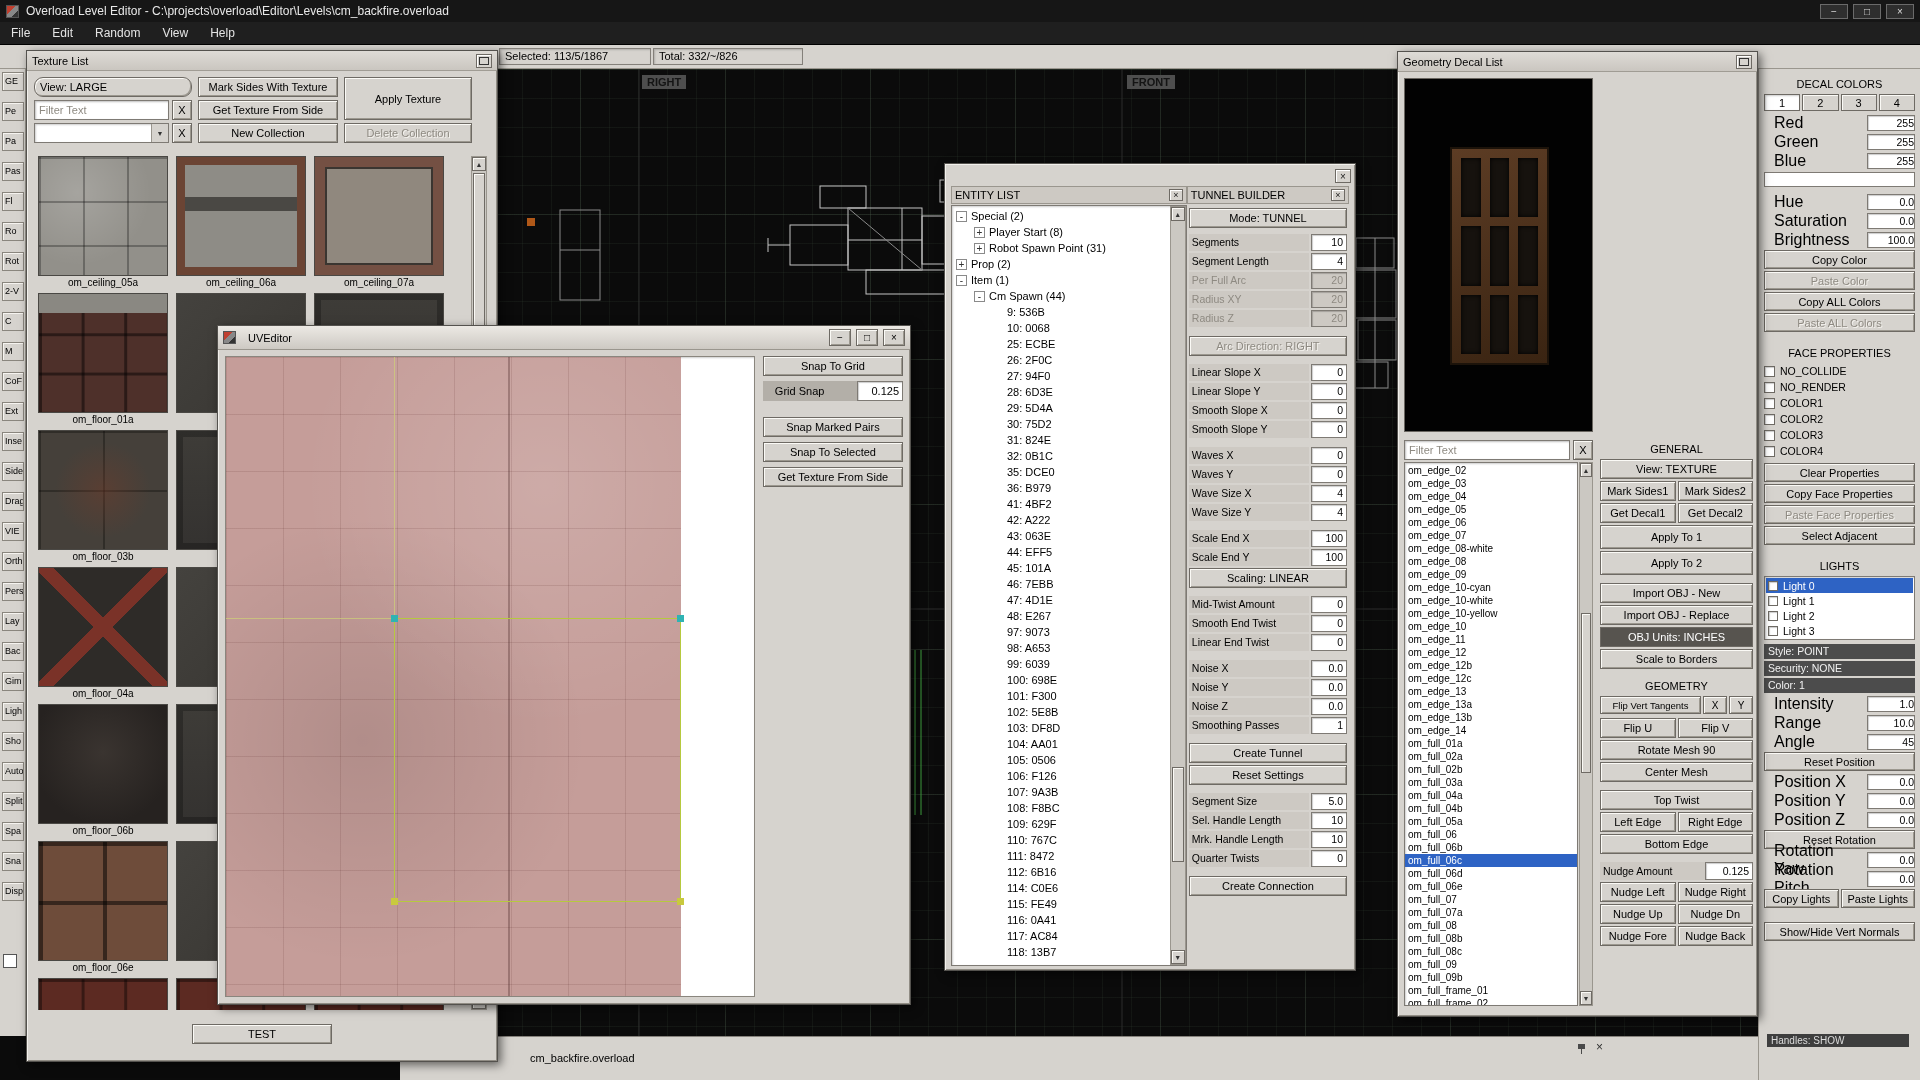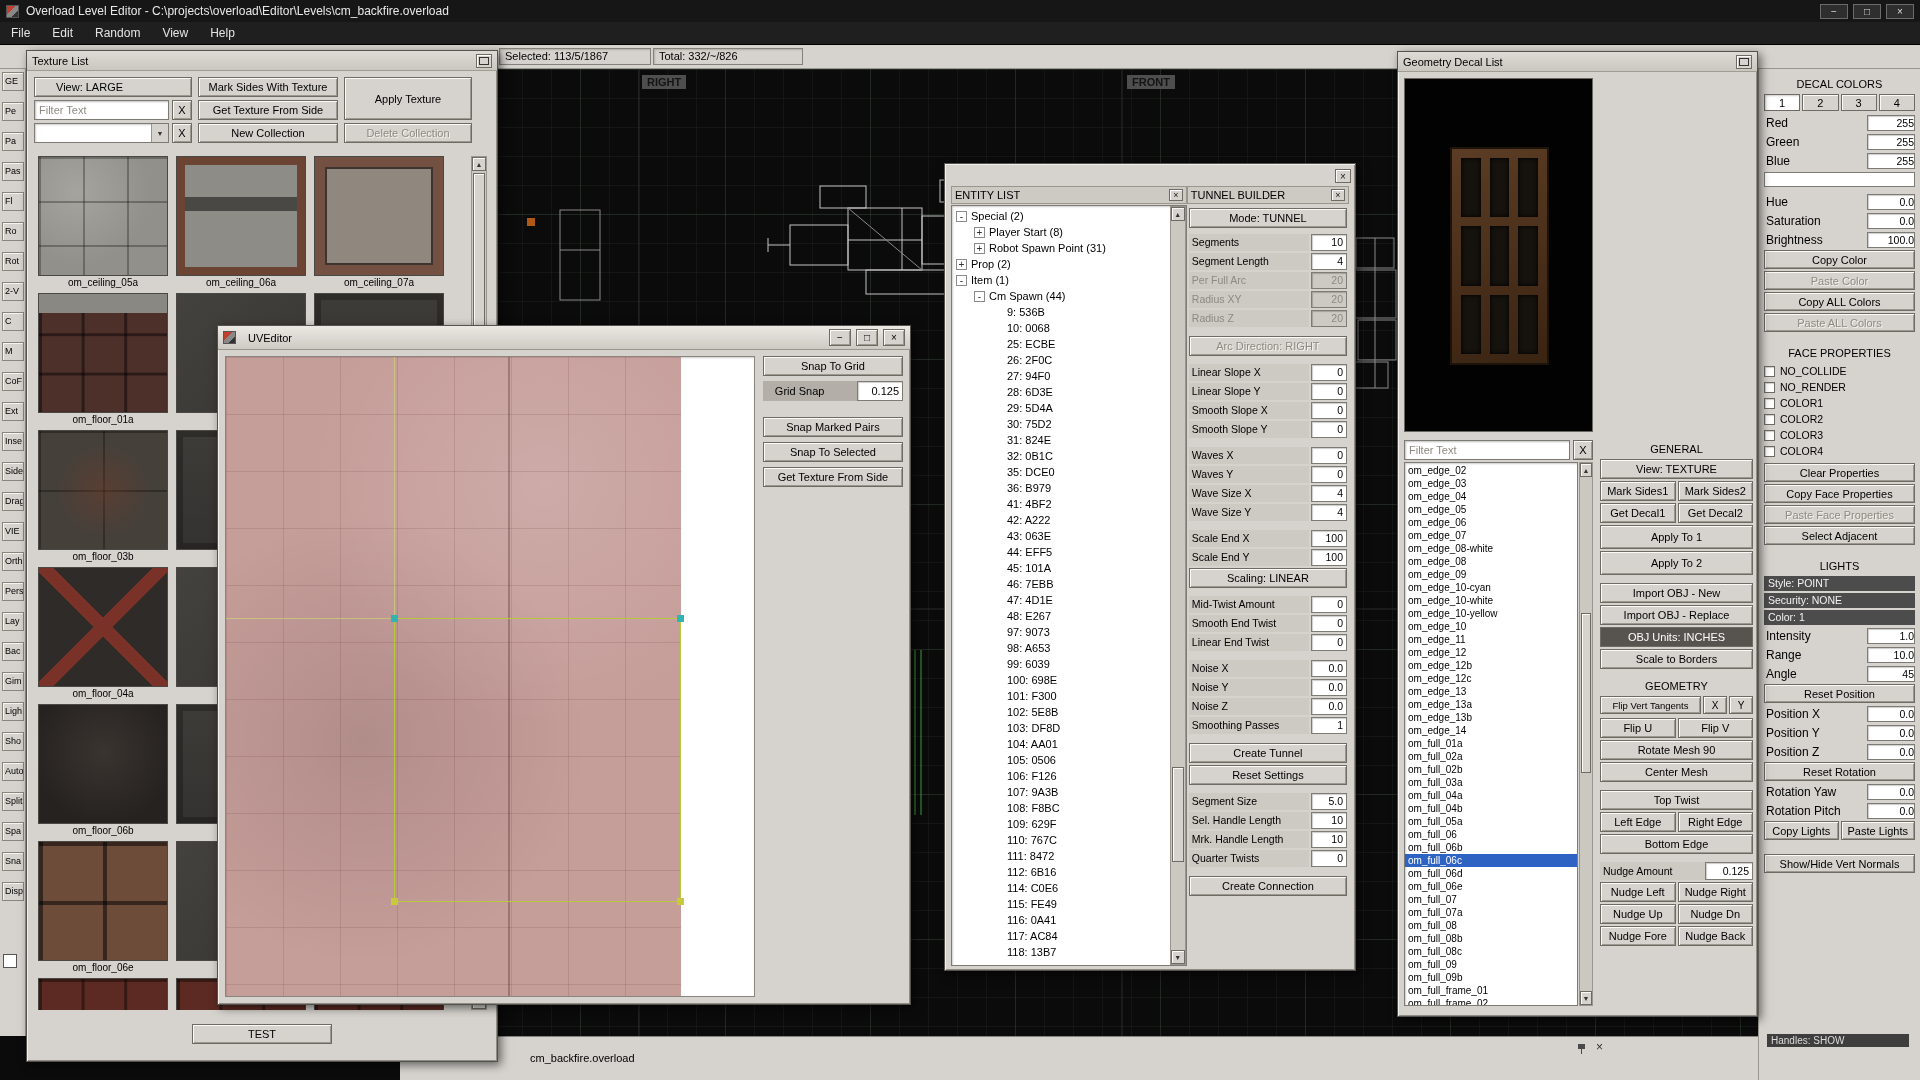--- a/index.html
+++ b/index.html
@@ -56,21 +56,21 @@
   .pin-icon::before { content:""; position:absolute; left:2px; top:1px; width:7px; height:5px; background:#4a4a4a; }
   .pin-icon::after { content:""; position:absolute; left:5px; top:6px; width:1px; height:5px; background:#4a4a4a; }
   .dock-close { position:absolute; left:1196px; top:3px; font-size:12px; color:#333; }
 
   
   .btn { background:#d6d3ce; border:1px solid #6e6a64; height:20px;
          box-shadow:inset 1px 1px 0 #fbfaf6, inset -1px -1px 0 #9c988f;
          font-size:11px; display:flex; align-items:center; justify-content:center; }
   .btn.disabled { color:#8e8a82; text-shadow:1px 1px 0 #f4f2ee; }
   .btn.dark { background:#57544f; color:#fff; box-shadow:none; }
-  .btn.left { justify-content:flex-start; padding-left:21px; }
+  .btn.left { justify-content:flex-start; padding-left:5px;border-radius:9px; }
   input.textinput { flex:1; height:20px; border:1px solid #7e7a74; background:#fff;
                     box-shadow:inset 1px 1px 2px rgba(0,0,0,.25); padding:0 4px;
                     font:11px "Liberation Sans",sans-serif; min-width:0; }
   input.textinput::placeholder { color:#8e8a82; }
   .xbtn { width:20px; flex:none; }
   .win { position:absolute; background:#d6d3ce; border:1px solid #54524e;
          box-shadow:inset 1px 1px 0 #f2f0ec, inset -1px -1px 0 #908c84, 3px 3px 9px rgba(0,0,0,.55); }
   .toolwin-title { height:20px; display:flex; align-items:center; padding:0 5px; font-size:11px;
                    background:linear-gradient(#dedbd6,#cac6c0); border-bottom:1px solid #a09c94; }
   .title-spacer { flex:1; }
@@ -243,21 +243,21 @@
                padding-right:3px; font-size:10.5px; }
 
   
   .right-panel { position:absolute; left:1758px; top:69px; width:162px; height:1011px;
                  background:#d6d3ce; border-left:1px solid #9a968e; z-index:6; padding:6px 5px; }
   .tabrow { display:flex; gap:2px; margin-bottom:3px; }
   .tab-btn { flex:1; height:17px; background:#d6d3ce; border:1px solid #6e6a64;
              box-shadow:inset 1px 1px 0 #fbfaf6; display:flex; align-items:center; justify-content:center; }
   .tab-btn.selected { background:#fff; box-shadow:inset 1px 1px 2px rgba(0,0,0,.2); }
   .prow { display:flex; align-items:center; height:17px; margin-bottom:2px; }
-  .plabel { flex:1; font-size:12px; padding-left:2px; }
+  .plabel { flex:1; font-size:16px; padding-left:10px; }
   .pbox { width:48px; height:16px; background:#fff; border:1px solid #7e7a74;
           box-shadow:inset 1px 1px 1px rgba(0,0,0,.2); text-align:right; font-size:10.5px;
           line-height:14px; padding-right:0; }
   .color-swatch { height:15px; background:#fff; border:1px solid #7e7a74; margin:3px 0 6px; }
   .right-panel .btn { margin-bottom:2px; height:19px; }
   .checkrow { display:flex; align-items:center; height:16px; font-size:10.5px; }
   .gapt { margin-top:12px; }
   .lights-list { background:#fff; border:1px solid #7e7a74; box-shadow:inset 1px 1px 2px rgba(0,0,0,.2);
                  padding:1px; margin-bottom:4px; }
   .light-item { display:flex; align-items:center; height:15px; font-size:10.5px; padding-left:2px; }
@@ -464,20 +464,39 @@
       <span class="cb"></span>
       <span>COLOR4</span>
     </div>
     </div>
   <div class="btn" style="margin-top:4px">Clear Properties</div>
   <div class="btn">Copy Face Properties</div>
   <div class="btn disabled">Paste Face Properties</div>
   <div class="btn">Select Adjacent</div>
 
   <div class="sechead gapt">LIGHTS</div>
+  <div class="lights-list">
+
+  <div class="light-item selected">
+      <span class="cb"></span>
+      <span>Light 0</span>
+    </div>
+      <div class="light-item">
+      <span class="cb"></span>
+      <span>Light 1</span>
+    </div>
+      <div class="light-item">
+      <span class="cb"></span>
+      <span>Light 2</span>
+    </div>
+      <div class="light-item">
+      <span class="cb"></span>
+      <span>Light 3</span>
+    </div>
+    </div>
   <div class="darkrow">Style: POINT</div>
   <div class="darkrow">Security: NONE</div>
   <div class="darkrow">Color: 1</div>
   <div>
 
   <div class="prow">
       <span class="plabel">Intensity</span>
       <span class="pbox">1.0</span>
     </div>
       <div class="prow">

